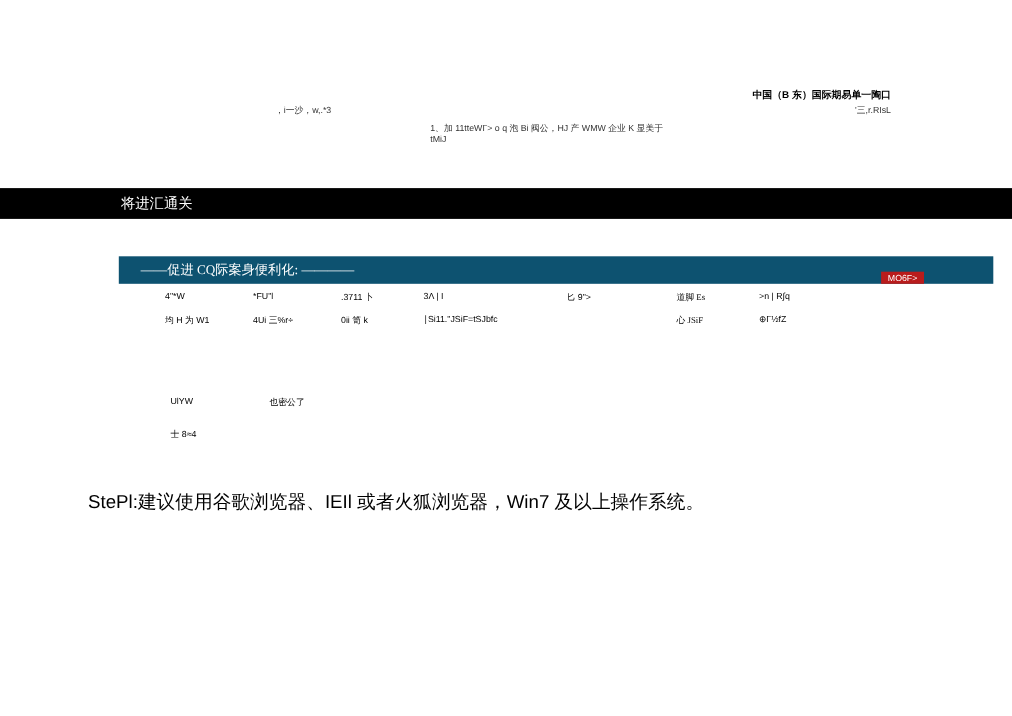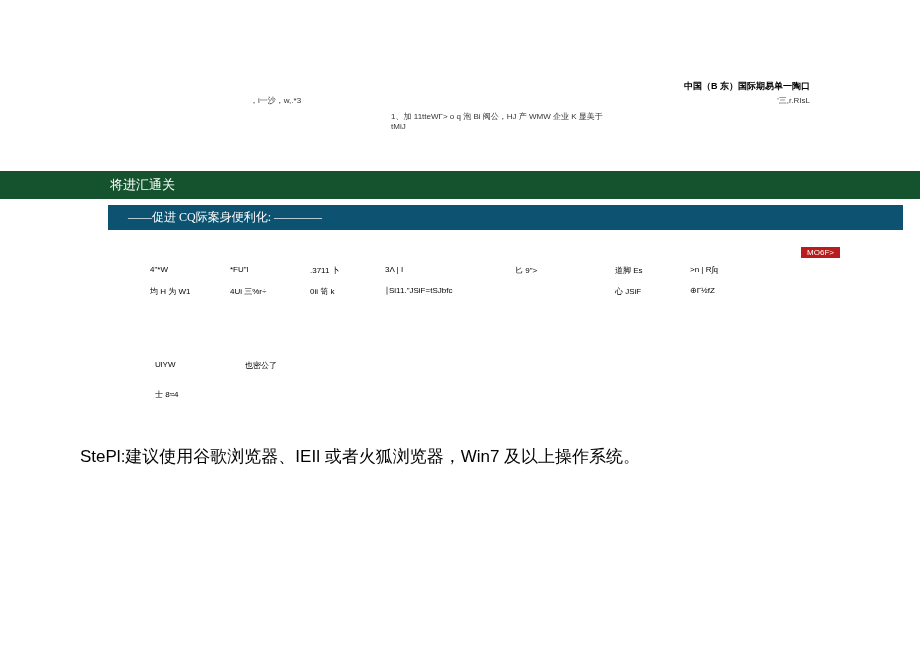--- a/index.html
+++ b/index.html
@@ -34,35 +34,35 @@
       margin-left: 100px;
     }
     .header-sub-mid {
       margin-left: 90px;
       margin-top: 16px;
     }
     .header-sub-right {
       margin-left: 160px;
     }
     .banner-1 {
-      background: #14532d;
+      background: #000000;
       color: #fff;
       font-size: 13px;
       padding: 5px 0 5px 110px;
       margin-top: 40px;
       margin-left: 0;
       width: 100%;
       font-family: "SimSun", serif;
     }
     .banner-2 {
       background: #0d5270;
       color: #fff;
       font-size: 12px;
       padding: 4px 0 4px 20px;
-      margin-top: 6px;
+      margin-top: 34px;
       margin-left: 108px;
       width: 795px;
       font-family: "SimSun", serif;
     }
     .more-badge {
       background: #b91c1c;
       color: #fff;
       font-size: 8px;
       padding: 1px 6px;
       position: absolute;
@@ -82,21 +82,21 @@
       margin-bottom: 10px;
     }
     .col-row span {
       white-space: nowrap;
     }
     .c1 { width: 80px; }
     .c2 { width: 80px; }
     .c3 { width: 75px; }
     .c4 { width: 130px; }
     .c5 { width: 100px; }
-    .c6 { width: 75px; }
+    .c6 { width: 75px; font-family: Liberation Serif, serif; }
     .c7 { width: 60px; }
     .lower-block {
       position: absolute;
       top: 360px;
       left: 155px;
       font-size: 8px;
       color: #000;
     }
     .lower-row-1 {
       display: flex;

